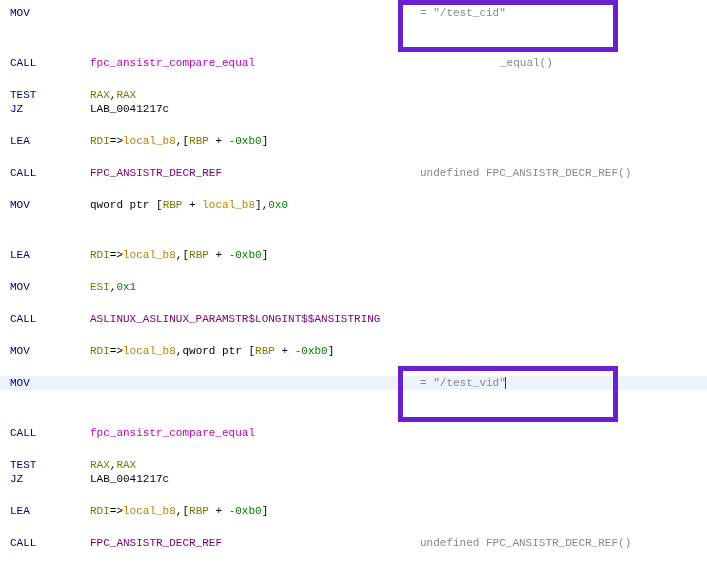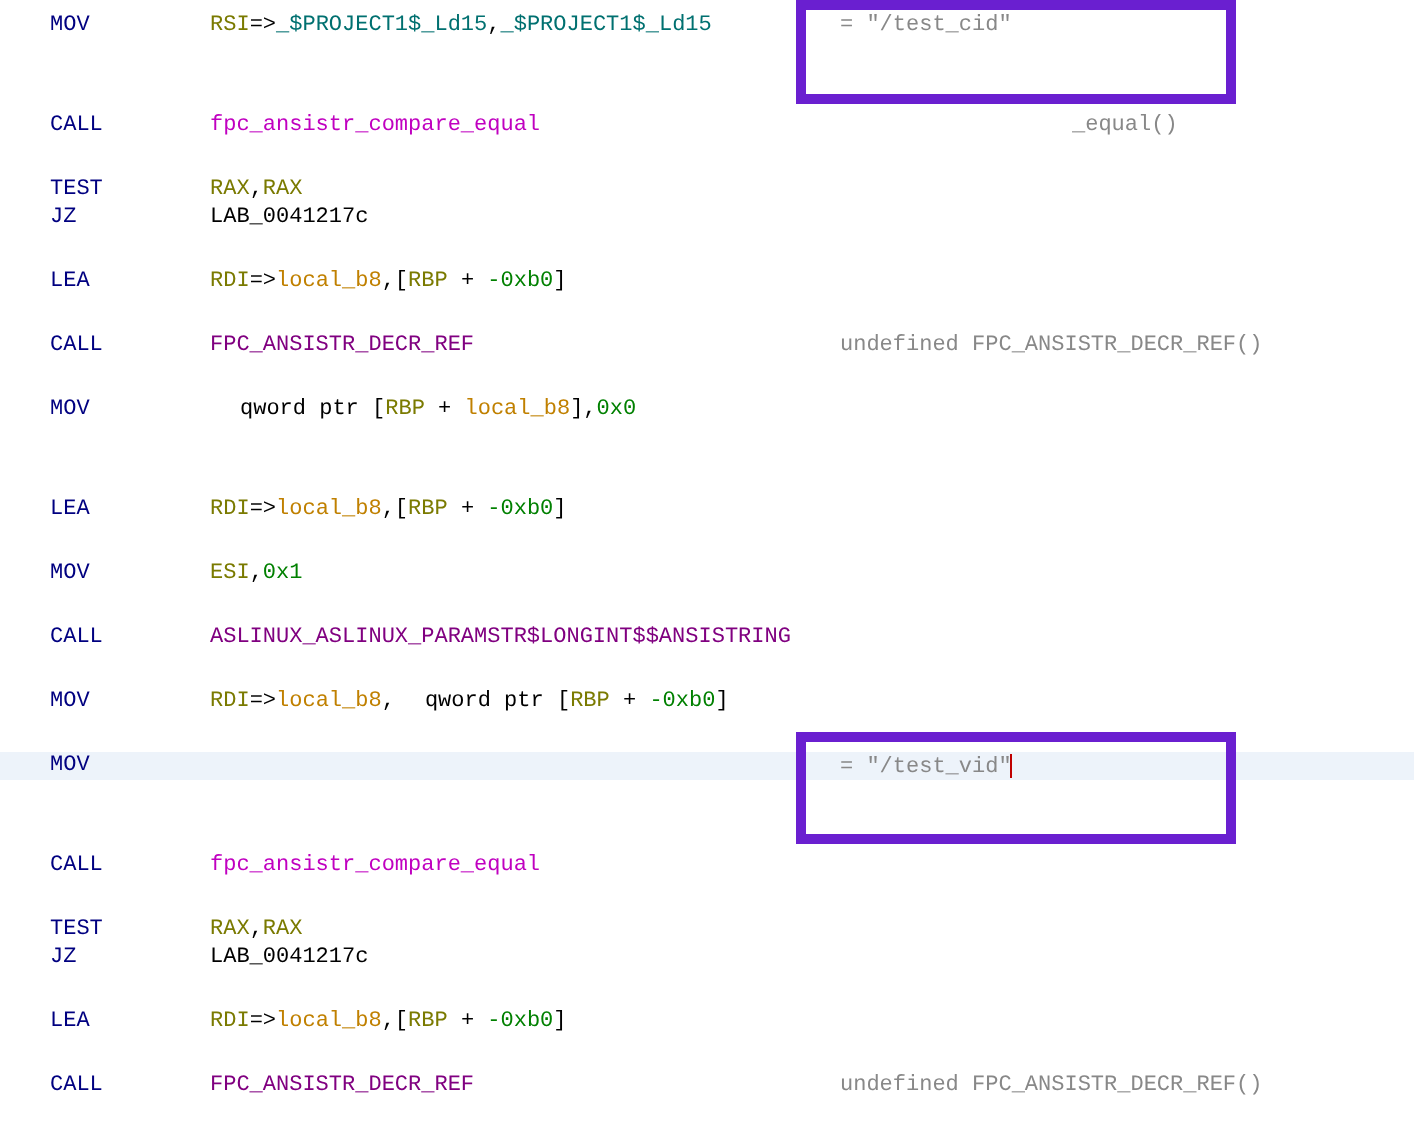--- a/index.html
+++ b/index.html
@@ -6,21 +6,21 @@
   body {
     font-family: "Courier New", monospace;
     font-size: 11px;
     background: #ffffff;
     width: 707px;
     padding: 6px 0 10px 0;
   }
   .row {
     display: flex;
     align-items: center;
-    padding: 1px 0 1px 25px;
+    padding: 1px 0 1px 10px;
     min-height: 14px;
     position: relative;
   }
   .row.spacer { height: 18px; }
   .row.highlighted { background: #edf3fa; }
   .mnemonic {
     width: 80px;
     color: #000080;
     flex-shrink: 0;
   }
@@ -32,21 +32,21 @@
     position: absolute;
     left: 420px;
     right: 5px;
     color: #888888;
     overflow: hidden;
     text-overflow: ellipsis;
     white-space: nowrap;
   }
   .reg { color: #7a7a00; }
   .punct { color: #000000; }
-  .ptr { color: #000000; margin-left: 15px; }
+  .ptr { color: #000000; }
   .func { color: #c000c0; }
   .funcdk { color: #800080; }
   .sym { color: #007070; }
   .local { color: #c08000; }
   .num { color: #008000; font-family: Liberation Mono, monospace; }
   .lbl { color: #000000; }
   .cursor {
     display: inline-block;
     width: 1px;
     height: 12px;
@@ -60,29 +60,28 @@
     pointer-events: none;
     background: transparent;
   }
 </style>
 </head>
 <body>
 
 <div id="listing">
     <div class="row">
       <span class="mnemonic">MOV</span>
-      <span class="operands"><span class="reg">RSI</span><span class="punct">=&gt;</span><span class="sym">_$PROJECT1$_Ld15</span><span class="punct">,</span><span class="sym">_$PROJECT1$_Ld15</span></span>
       <span class="comment">= "/test_cid"</span>
     </div>
     <div class="row spacer"></div>
     <div class="row spacer"></div>
     <div class="row">
       <span class="mnemonic">CALL</span>
       <span class="operands"><span class="func">fpc_ansistr_compare_equal</span></span>
-      <span class="comment" style="left: 536px;">_equal()</span>
+      <span class="comment" style="left: 500px;">_equal()</span>
     </div>
     <div class="row spacer"></div>
     <div class="row">
       <span class="mnemonic">TEST</span>
       <span class="operands"><span class="reg">RAX</span><span class="punct">,</span><span class="reg">RAX</span></span>
     </div>
     <div class="row">
       <span class="mnemonic">JZ</span>
       <span class="operands"><span class="lbl">LAB_0041217c</span></span>
     </div>

